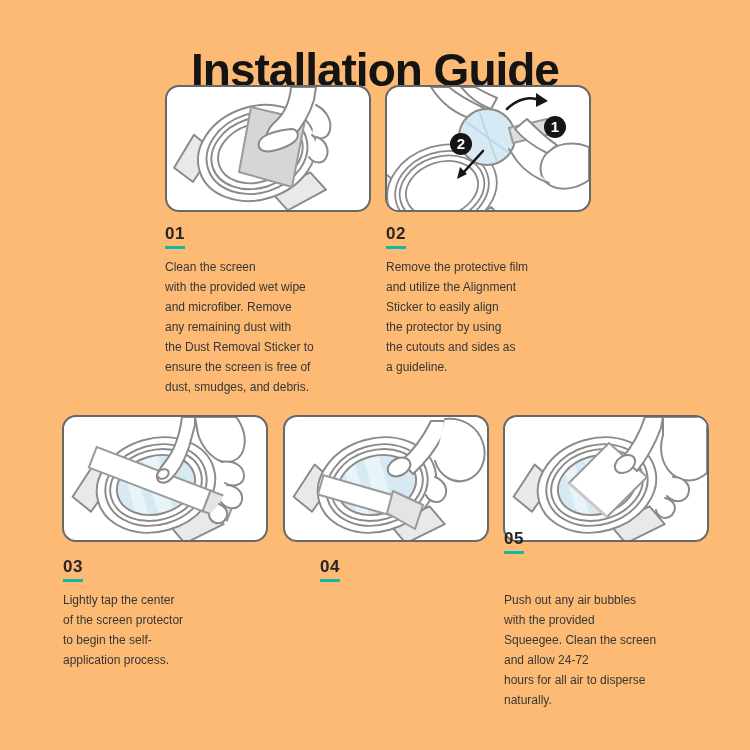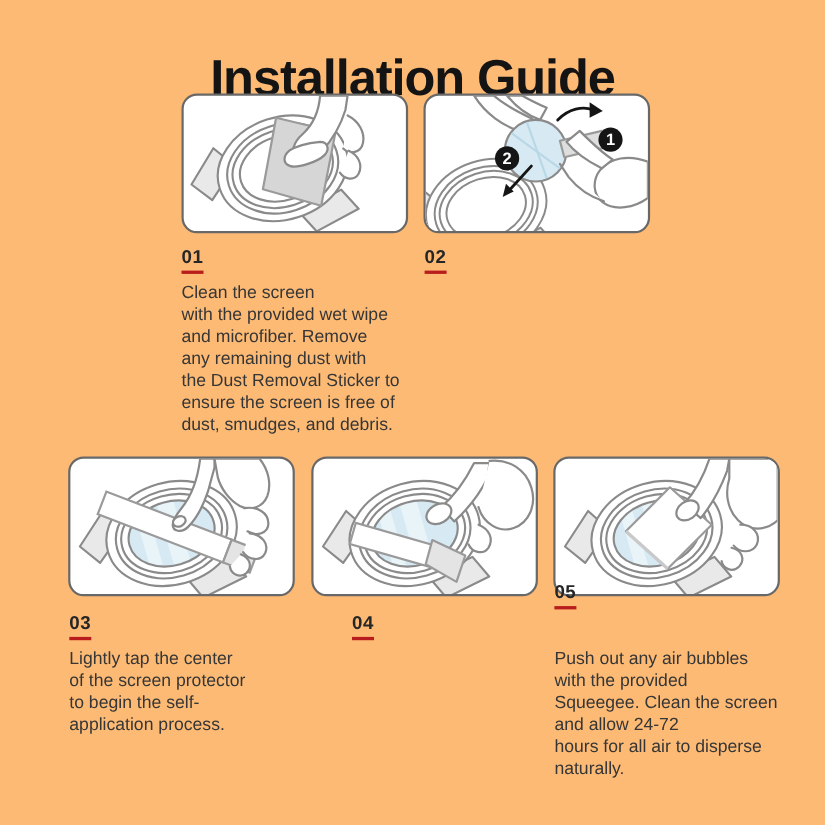--- a/index.html
+++ b/index.html
@@ -12,24 +12,24 @@
     position:absolute;top:13px;left:0;width:750px;text-align:center;
     font-size:46px;line-height:52px;font-weight:700;letter-spacing:-1px;color:#141414;
   }
   .ibox{
     position:absolute;width:206px;height:127px;box-sizing:border-box;
     border:2px solid #686868;border-radius:14px;background:#ffffff;overflow:hidden;
   }
   .ibox svg{display:block;width:202px;height:123px;}
   .step-num{
     position:absolute;font-size:17px;font-weight:700;color:#262626;
-    padding-bottom:2px;border-bottom:3px solid #b91c1c;letter-spacing:.5px;
+    padding-bottom:2px;border-bottom:3px solid #14b8a6;letter-spacing:.5px;
   }
   .step-text{
-    position:absolute;width:215px;font-size:16px;line-height:20px;color:#363636;
+    position:absolute;width:215px;font-size:12px;line-height:20px;color:#363636;
     white-space:pre-line;
   }
   .ln{stroke:var(--line);stroke-width:2;fill:none;stroke-linecap:round;stroke-linejoin:round;}
   .fw{fill:#ffffff;stroke:var(--line);stroke-width:2;stroke-linejoin:round;}
   .fg{fill:var(--fillgray);stroke:var(--line);stroke-width:2;stroke-linejoin:round;}
   .hand path, .hand ellipse{fill:#ffffff;stroke:var(--line);stroke-width:2;stroke-linejoin:round;stroke-linecap:round;}
   .arr{stroke:#151515;stroke-width:2.6;fill:none;stroke-linecap:round;}
   .badge-num{font-family:"Liberation Sans",sans-serif;font-size:15px;font-weight:700;fill:#ffffff;}
 </style>
 </head>
@@ -175,20 +175,26 @@
   <div class="step-num" style="left:165px;top:224px;">01</div>
   <div class="step-text" style="left:165px;top:257px;">Clean the screen
 with the provided wet wipe
 and microfiber. Remove
 any remaining dust with
 the Dust Removal Sticker to
 ensure the screen is free of
 dust, smudges, and debris.</div>
 
   <div class="step-num" style="left:386px;top:224px;">02</div>
+  <div class="step-text" style="left:386px;top:257px;">Remove the protective film
+and utilize the Alignment
+Sticker to easily align
+the protector by using
+the cutouts and sides as
+a guideline.</div>
 
   <div class="step-num" style="left:63px;top:557px;text-align:center;">03</div>
   <div class="step-text" style="left:63px;top:590px;">Lightly tap the center
 of the screen protector
 to begin the self-
 application process.</div>
 
   <div class="step-num" style="left:284px;top:557px;margin-left:36px;">04</div>
 
   <div class="step-num" style="left:504px;top:529px;">05</div>

